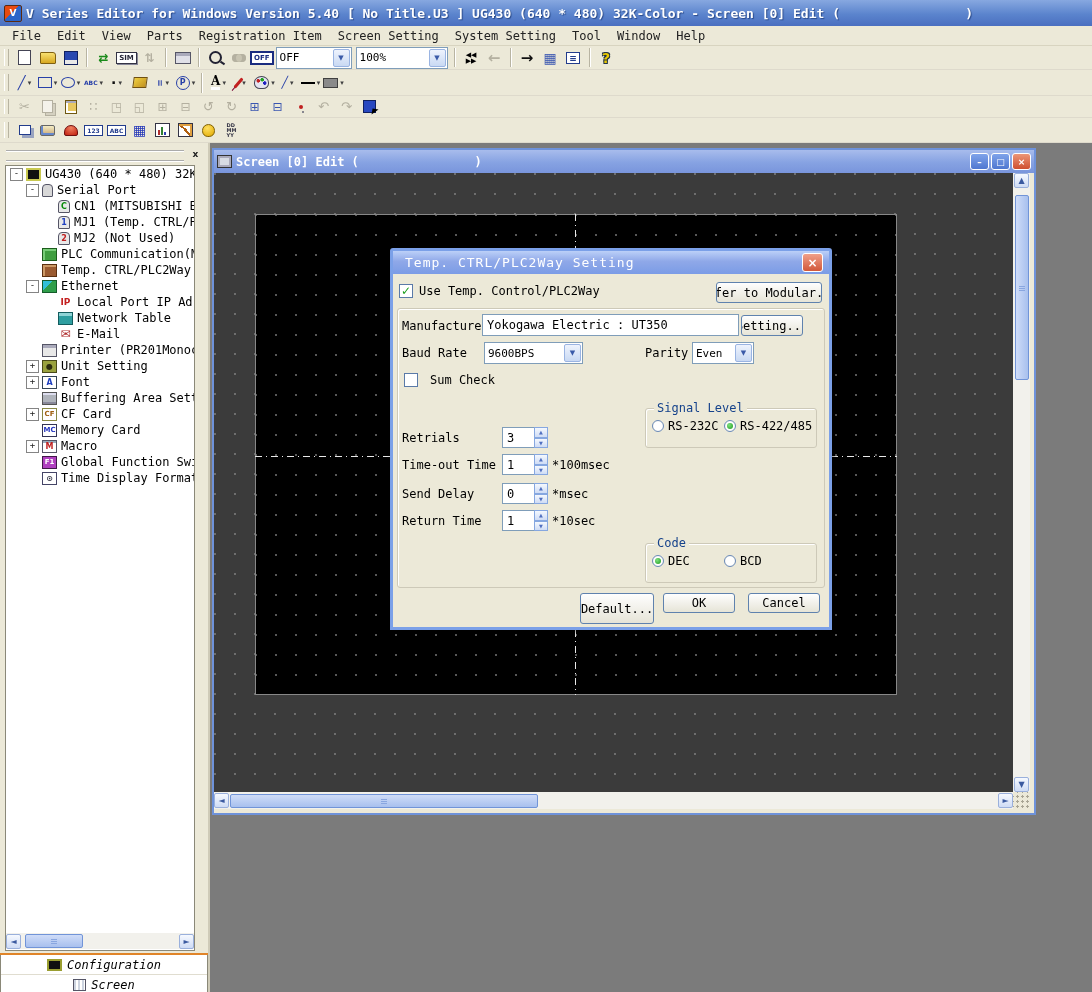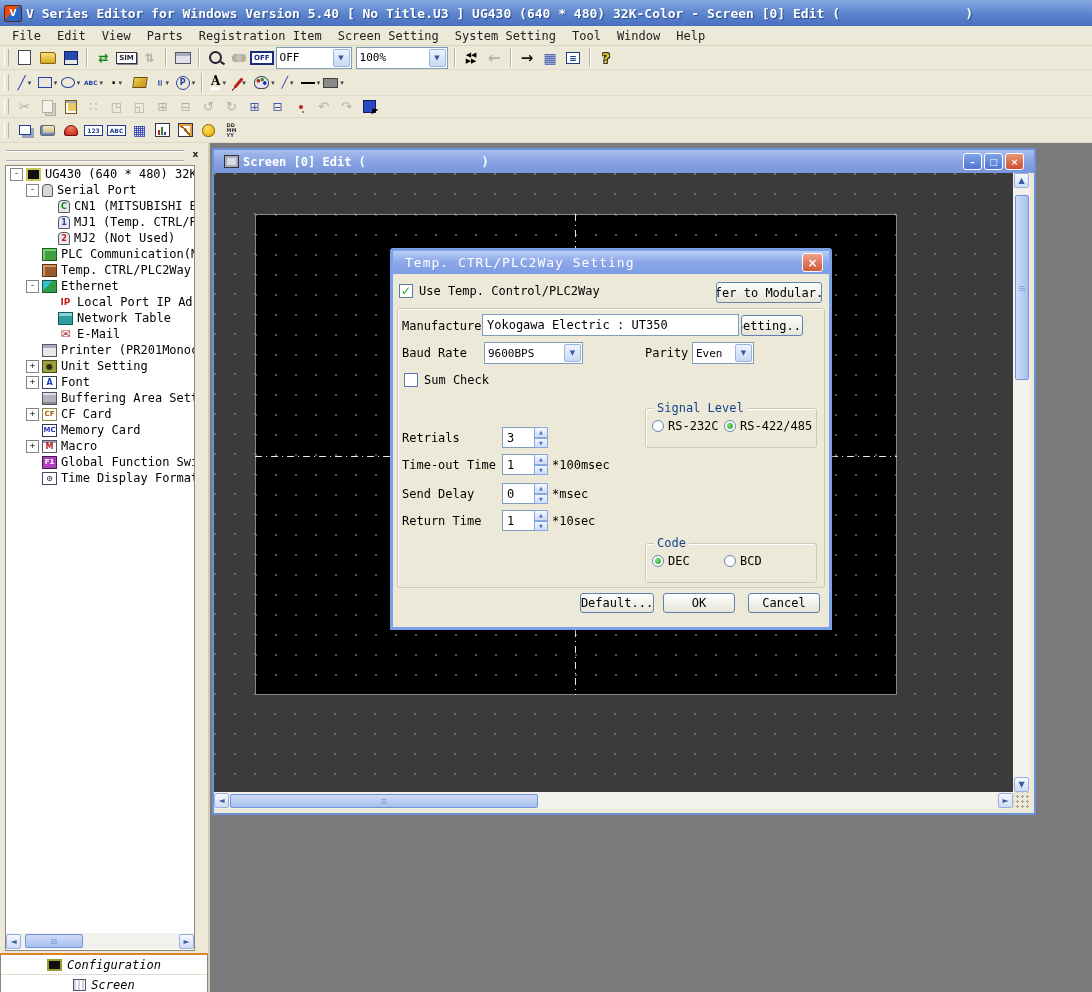--- a/index.html
+++ b/index.html
@@ -105,21 +105,21 @@
   
   .sbbtn{width:15px;height:15px;background:linear-gradient(#f6f9ff,#cfdcf5);border:1px solid #9ab0dc;border-radius:2px;color:#3b5aa0;font:bold 8px "DejaVu Sans",sans-serif;display:flex;align-items:center;justify-content:center;box-sizing:border-box;flex:none;}
   .sbthumb{background:linear-gradient(90deg,#cfdcf8,#a8c0ee);border:1px solid #7194d8;border-radius:2px;box-sizing:border-box;position:relative;}
   .sbthumb.h{background:linear-gradient(180deg,#cfdcf8,#a8c0ee);}
   .sbthumb:after{content:"";position:absolute;left:50%;top:50%;width:6px;height:6px;transform:translate(-50%,-50%);background:repeating-linear-gradient(0deg,#89a6e0 0 1px,transparent 1px 2px);}
   .vthumb:after{background:repeating-linear-gradient(0deg,#89a6e0 0 1px,transparent 1px 2px);}
 
   
   .mdi{flex:1;background:#7b7b7b;position:relative;overflow:hidden;}
   .docwin{position:absolute;left:2px;top:5px;width:820px;height:663px;border:2px solid #6e92da;background:#ece9d8;box-sizing:content-box;}
-  .doctitle{height:23px;background:linear-gradient(180deg,#a8bcec 0%,#86a2e2 55%,#7995dc 100%);display:flex;align-items:center;padding:0 10px;}
+  .doctitle{height:23px;background:linear-gradient(180deg,#a8bcec 0%,#86a2e2 55%,#7995dc 100%);display:flex;align-items:center;padding:0 3px;}
   .docico{width:13px;height:11px;background:#d8dce4;border:1px solid #333;box-shadow:inset 0 0 0 2px #aab;margin-right:4px;flex:none;}
   .doctitletext{color:#fff;font-weight:bold;font-size:12px;flex:1;overflow:hidden;white-space:pre;}
   .wbtn{width:17px;height:15px;border:1px solid #fff;border-radius:3px;margin-left:2px;color:#fff;font:bold 9px "DejaVu Sans",sans-serif;display:flex;align-items:center;justify-content:center;flex:none;}
   .wbtn.bl{background:linear-gradient(#7fa3ea,#4f77d0);}
   .wbtn.rd{background:linear-gradient(#ec9677,#cf4f30);}
   .docbody{position:relative;width:816px;height:636px;}
   .client{position:absolute;left:0;top:0;width:799px;height:619px;background:#3b3b3b;background-image:radial-gradient(circle,#6e6e6e 1px,transparent 1.4px);background-size:20px 20px;background-position:11px 11px;overflow:hidden;}
   .screen{position:absolute;left:41px;top:41px;width:642px;height:481px;background:#000;background-image:radial-gradient(circle,#585858 1px,transparent 1.4px);background-size:20px 20px;background-position:10px 10px;border:1px solid #888;box-sizing:border-box;}
   .crossh{position:absolute;left:41px;top:283px;width:642px;height:1px;background:repeating-linear-gradient(90deg,#e8e8e8 0 7px,transparent 7px 11px,#e8e8e8 11px 12px,transparent 12px 16px);}
   .crossv{position:absolute;left:361px;top:41px;width:1px;height:481px;background:repeating-linear-gradient(180deg,#e8e8e8 0 7px,transparent 7px 11px,#e8e8e8 11px 12px,transparent 12px 16px);}
@@ -567,21 +567,21 @@
                 <span class="combo abs" style="left:89px;top:68px;width:97px">
                   <span class="combo-val">9600BPS</span>
                   <span class="combo-btn g">▼</span>
                 </span>
                 <span class="abs" style="left:252px;top:72px">Parity</span>
                 <span class="combo abs" style="left:297px;top:68px;width:60px">
                   <span class="combo-val">Even</span>
                   <span class="combo-btn g">▼</span>
                 </span>
 
-                <label class="abs" style="left:11px;top:99px;display:flex;align-items:center;gap:6px">
+                <label class="abs" style="left:11px;top:99px;display:flex;align-items:center;gap:12px">
                   <span class="cb" id="sumcb">
                       <span class="g">✓</span>
                     </span>
                   <span>Sum Check</span>
                 </label>
 
                 <div class="frow" style="left:9px;top:153px">
                   <span class="flab">Retrials</span>
                   <span class="spin">
                       <span class="spinval">3</span>
@@ -646,21 +646,21 @@
                         <span class="rb sel"></span>
                         <span>DEC</span>
                       </label>
                     <label class="radio">
                         <span class="rb"></span>
                         <span>BCD</span>
                       </label>
                   </span>
                 </div>
 
-                <span class="xpbtn abs" style="left:187px;top:319px;width:74px;height:20px">Default...</span>
+                <span class="xpbtn abs" style="left:187px;top:319px;width:74px;height:31px">Default...</span>
                 <span class="xpbtn abs" style="left:270px;top:319px;width:72px;height:20px">OK</span>
                 <span class="xpbtn abs" style="left:355px;top:319px;width:72px;height:20px">Cancel</span>
               </div>
             </div>
           </div>
 
           <div class="vscroll">
             <span class="sbbtn g">▲</span>
             <span class="sbthumb vthumb" style="width:14px;height:185px;margin-top:7px"></span>
             <span class="sbbtn g" style="margin-top:auto">▼</span>

